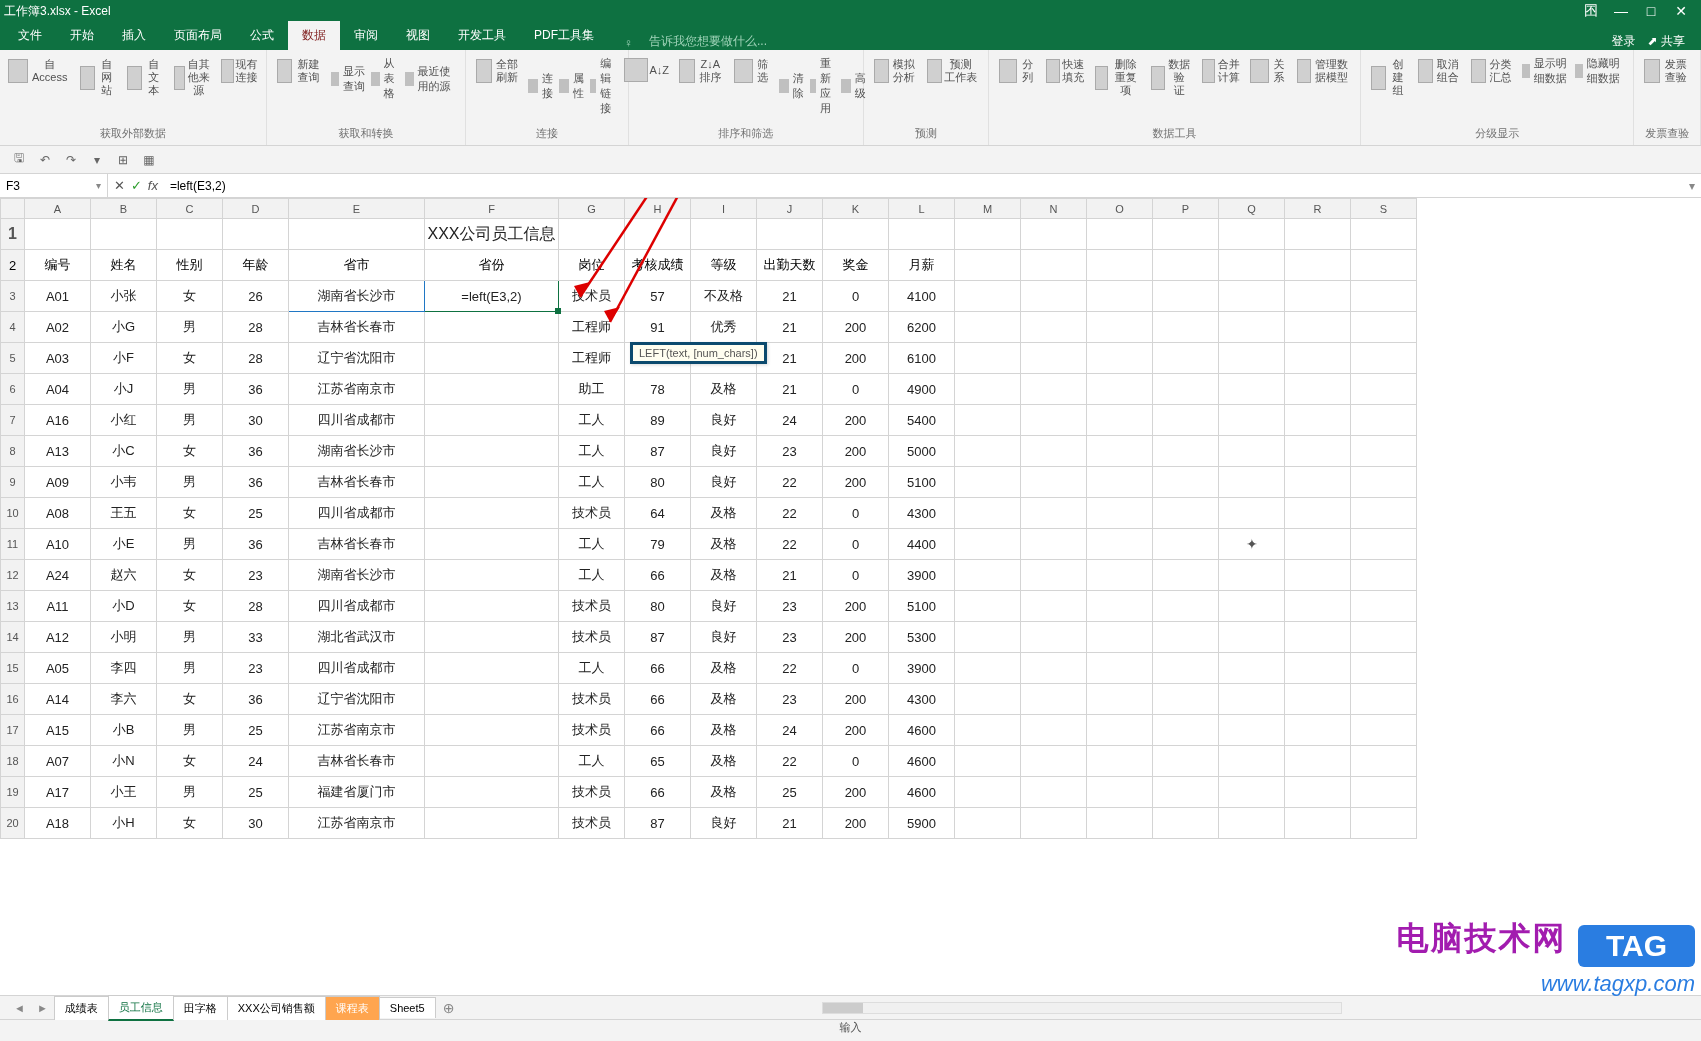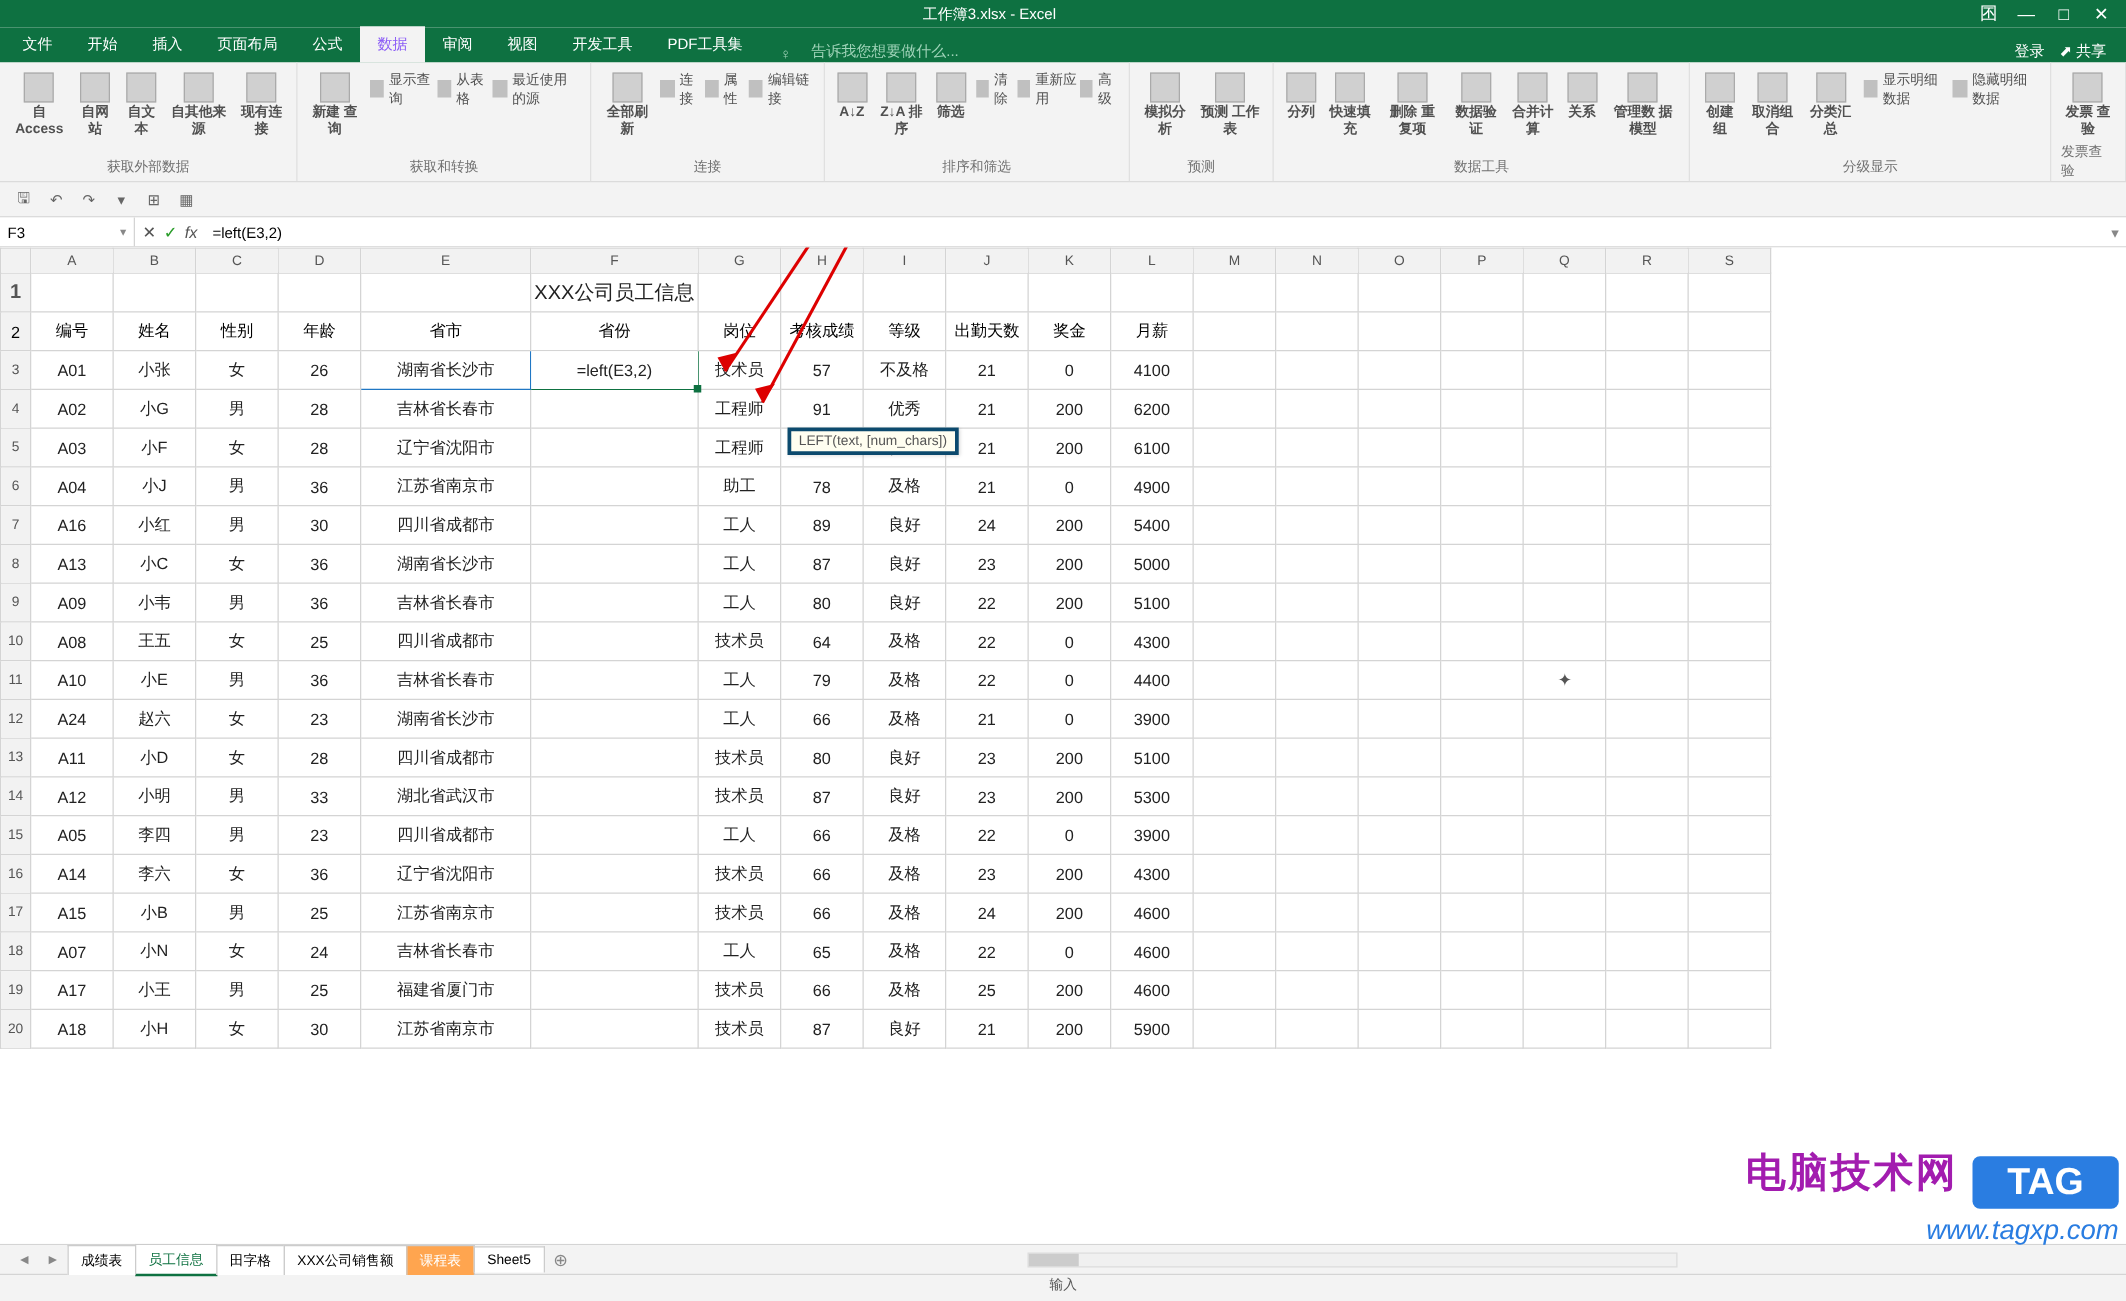--- a/index.html
+++ b/index.html
@@ -1,36 +1,36 @@
 <!DOCTYPE html>
 <html><head>
 <meta charset="utf-8">
 <style>
 * { box-sizing: border-box; margin: 0; padding: 0; font-family: "Microsoft YaHei", "Segoe UI", sans-serif; }
 body { background: #fff; font-size: 12px; overflow: hidden; }
 
 
 .title-bar { background: #0e7141; color: #fff; height: 22px; display: flex; align-items: center; }
 .title-bar .left-controls { display: flex; gap: 2px; padding-left: 4px; }
-.title-bar .title { flex: 1; text-align: center; font-size: 12px; }
+.title-bar .title { flex: 1; font-size: 12px; }
 .title-bar .win-controls { display: flex; gap: 6px; padding-right: 8px; align-items: center; }
 .title-bar .win-controls .icon { width: 24px; text-align: center; font-size: 14px; cursor: pointer; }
 
 
 .menu-bar { background: #0e7141; display: flex; align-items: flex-end; height: 28px; padding-left: 4px; color: #fff; font-size: 12px; }
 .menu-bar .menu-item { padding: 6px 14px; cursor: pointer; }
-.menu-bar .menu-item.active { background: #f3f3f3; color: #8b5cf6; }
+.menu-bar .menu-item.active { background: #f3f3f3; color: #7f1d1d; }
 .menu-bar .tell-me { color: #9fd3b8; margin-left: 16px; font-size: 12px; }
 .menu-bar .right { margin-left: auto; display: flex; gap: 12px; padding-right: 16px; }
 
 
 .ribbon { background: #f3f3f3; border-bottom: 1px solid #d4d4d4; height: 96px; display: flex; }
 .ribbon-group { border-right: 1px solid #e0e0e0; padding: 4px 8px 2px; display: flex; flex-direction: column; align-items: center; min-width: 60px; }
 .ribbon-group .icons { display: flex; gap: 6px; flex: 1; align-items: flex-start; padding-top: 2px; }
-.ribbon-group .big-icon { display: flex; flex-direction: column; align-items: center; gap: 2px; cursor: pointer; padding: 2px; font-weight: bold; }
+.ribbon-group .big-icon { display: flex; flex-direction: row; align-items: center; gap: 2px; cursor: pointer; padding: 2px; }
 .ribbon-group .big-icon .ico { width: 24px; height: 24px; background: #d0d0d0; border: 1px solid #aaa; }
 .ribbon-group .big-icon .lbl { font-size: 11px; color: #505050; text-align: center; line-height: 13px; }
 .ribbon-group .small-list { display: flex; flex-direction: row; gap: 2px; font-size: 11px; color: #505050; }
 .ribbon-group .small-list div { display: flex; align-items: center; gap: 4px; cursor: pointer; }
 .ribbon-group .small-list .sico { width: 14px; height: 14px; background: #c0c0c0; }
 .ribbon-group .group-label { font-size: 11px; color: #707070; padding: 2px 0; }
 
 
 .qat { background: #f3f3f3; border-bottom: 1px solid #d4d4d4; height: 28px; display: flex; align-items: center; padding-left: 8px; gap: 4px; }
 .qat .qbtn { width: 22px; height: 22px; display: flex; align-items: center; justify-content: center; color: #666; cursor: pointer; }

